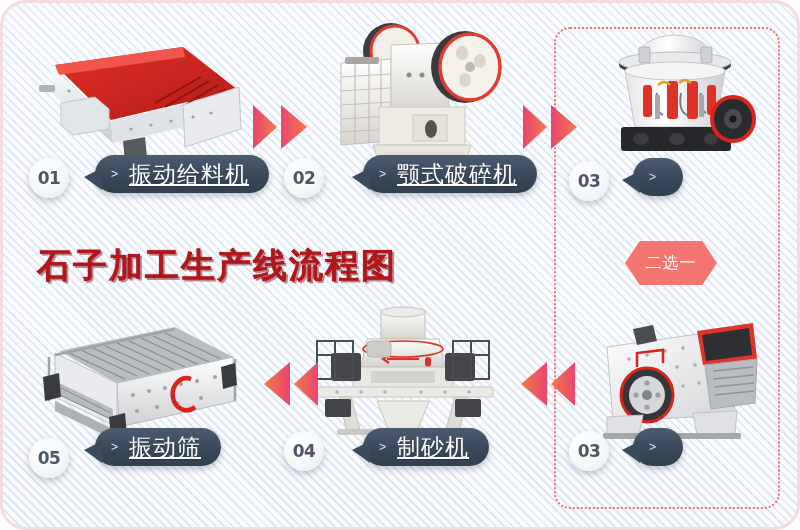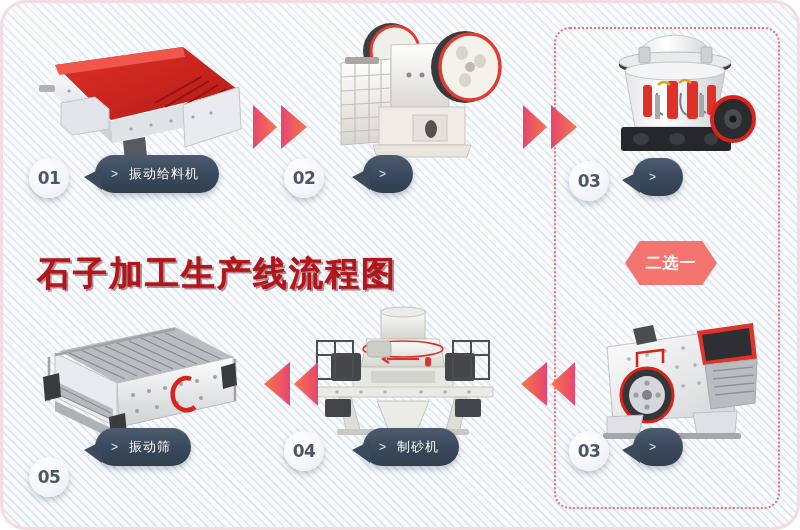--- a/index.html
+++ b/index.html
@@ -52,25 +52,26 @@
     padding:0 20px 0 30px;
     color:#ffffff;
     white-space:nowrap;
   }
   .label .chev{
     position:absolute;left:16px;top:50%;
     transform:translateY(-50%);
     font-size:12px;color:#dfe6ee;line-height:1;
   }
   .label .txt{
-    font-size:13px;
+    font-size:23px;
     letter-spacing:1px;
     font-weight:500;
     text-shadow:0 1px 1px rgba(0,0,0,0.25);
     padding-left:4px;
+    text-decoration:underline;
   }
   
   .label .tail{
     position:absolute;
     left:-11px;top:13px;
     width:0;height:0;
     border-top:9px solid transparent;
     border-bottom:13px solid transparent;
     border-right:18px solid #3b4a5c;
   }
@@ -81,40 +82,39 @@
     background:radial-gradient(circle at 35% 30%,#ffffff 0%,#f4f6f9 60%,#e3e8ef 100%);
     box-shadow:0 3px 6px rgba(60,75,95,0.30);
     display:flex;align-items:center;justify-content:center;
     font-size:17px;font-weight:bold;color:#4a5768;
     font-family:"DejaVu Sans",sans-serif;
     letter-spacing:-0.5px;
   }
   
   #title{
     position:absolute;
-    left:34px;top:248px;
+    left:34px;top:240px;
     font-size:34px;
     font-weight:bold;
     color:#b3161a;
     letter-spacing:2px;
     font-family:"DejaVu Sans","Liberation Sans",sans-serif;
     text-shadow:2px 2px 0 rgba(120,10,14,0.45), 0 0 1px #8e1013;
     white-space:nowrap;
   }
   
   #choose{
     position:absolute;
     left:622px;top:238px;
     width:92px;height:44px;
     background:#f4756f;
     clip-path:polygon(16% 0%,84% 0%,100% 50%,84% 100%,16% 100%,0% 50%);
     display:flex;align-items:center;justify-content:center;
     color:#ffffff;font-size:16px;letter-spacing:1px;
     white-space:nowrap;
-    font-weight:bold;
   }
   
   .arrow{position:absolute;}
   .arrow svg{display:block;}
 </style>
 </head>
 <body>
 
 <div id="frame">
 
@@ -238,20 +238,21 @@
         </g>
     </svg>
   </div>
 
   <div class="num" style="left:281px;top:155px;">
     <span>02</span>
   </div>
   <div class="label" style="left:360px;top:152px;">
     <span class="tail"></span>
     <span class="chev">&gt;</span>
+    <span class="txt">颚式破碎机</span>
   </div>
 
   <div class="arrow" style="left:518px;top:98px;">
     <svg width="62" height="52" viewBox="0 0 62 52">
       <polygon points="2,4 26,26 2,48" fill="url(#gArrR)"></polygon>
       <polygon points="30,4 56,26 30,48" fill="url(#gArrR)"></polygon>
     </svg>
   </div>
 
   <div class="machine" style="left:588px;top:20px;">
@@ -523,21 +524,21 @@
         <line x1="210" y1="54" x2="210" y2="96"></line>
         <line x1="30" y1="50" x2="150" y2="24"></line>
       </g>
 
       <polygon points="18,72 34,68 36,92 20,96" fill="#3a3b3f"></polygon>
       <polygon points="84,112 100,108 102,130 86,134" fill="#3a3b3f"></polygon>
       <polygon points="196,62 210,58 212,80 198,84" fill="#3a3b3f"></polygon>
     </svg>
   </div>
 
-  <div class="num" style="left:26px;top:454px;">
+  <div class="num" style="left:26px;top:435px;">
     <span>05</span>
   </div>
   <div class="label" style="left:92px;top:425px;">
     <span class="tail"></span>
     <span class="chev">&gt;</span>
     <span class="txt">振动筛</span>
   </div>
 
   <div id="title">石子加工生产线流程图</div>
 

